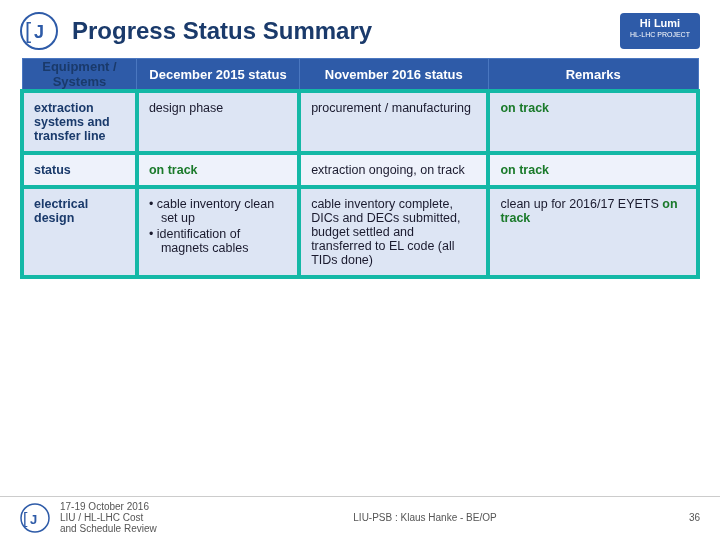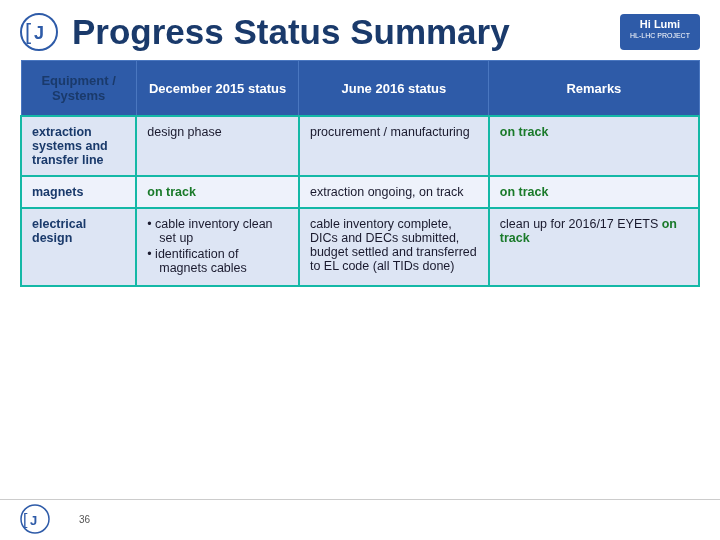--- a/index.html
+++ b/index.html
@@ -28,21 +28,21 @@
     }
 
     .header-logo-left {
       width: 38px;
       height: 38px;
       margin-right: 14px;
       flex-shrink: 0;
     }
 
     .header-title {
-      font-size: 35px;
+      font-size: 24px;
       font-weight: bold;
       color: #1a3a6b;
       flex: 1;
     }
 
     .header-logo-right {
       width: 80px;
       height: 36px;
       flex-shrink: 0;
     }
@@ -58,38 +58,38 @@
       border-collapse: collapse;
       font-size: 12.5px;
     }
 
     thead tr {
       background: #2e5ba8;
       color: #fff;
     }
 
     thead th {
-      padding: 12px 10px;
+      padding: 0 10px;
       text-align: center;
       font-weight: bold;
       font-size: 13px;
       border: 1px solid #4a77c0;
     }
 
     tbody tr:nth-child(odd) {
       background: #dde5f4;
     }
     tbody tr:nth-child(even) {
       background: #eef2fb;
     }
 
     tbody td {
       padding: 8px 10px;
       vertical-align: top;
-      border: 2px solid #14b8a6;
+      border: 4px solid #14b8a6;
       font-size: 12.5px;
       color: #1a1a2e;
     }
 
     .col-equipment {
       width: 17%;
       font-weight: bold;
       color: #1a3a6b;
     }
 
@@ -186,37 +186,37 @@
       <text x="40" y="24" text-anchor="middle" font-size="7" fill="#fff" font-family="Arial">HL-LHC PROJECT</text>
     </svg>
   </div>
 
   <div class="table-container">
     <table>
       <thead>
         <tr>
           <th class="col-equipment">Equipment / Systems</th>
           <th class="col-march">December 2015 status</th>
-          <th class="col-october">June 2016 status</th>
+          <th class="col-october">November 2016 status</th>
           <th class="col-remarks">Remarks</th>
         </tr>
       </thead>
       <tbody>
 
         <tr>
           <td class="col-equipment">extraction systems and transfer line</td>
           <td class="col-march">design phase</td>
           <td class="col-october">procurement / manufacturing</td>
           <td class="col-remarks">
             <span class="status-green">on track</span>
           </td>
         </tr>
 
         <tr>
-          <td class="col-equipment">magnets</td>
+          <td class="col-equipment">status</td>
           <td class="col-march">
             <span class="status-green-inline">on track</span>
           </td>
           <td class="col-october">extraction ongoing, on track</td>
           <td class="col-remarks">
             <span class="status-green">on track</span>
           </td>
         </tr>
 
         <tr>
@@ -237,18 +237,24 @@
   </div>
 
   <div class="footer">
 
     <svg class="footer-logo" viewBox="0 0 30 30">
       <circle cx="15" cy="15" r="14" fill="none" stroke="#2e5ba8" stroke-width="1.5"></circle>
       <text x="3" y="21" font-size="16" fill="#2e5ba8" font-family="Arial" font-weight="300">[</text>
       <text x="10" y="21" font-size="13" fill="#2e5ba8" font-family="Arial" font-weight="bold">J</text>
     </svg>
 
-
+    <div class="footer-left">
+      <div>17-19 October 2016</div>
+      <div>LIU / HL-LHC  Cost</div>
+      <div>and Schedule Review</div>
+    </div>
+
+    <div class="footer-center">LIU-PSB : Klaus Hanke - BE/OP</div>
 
     <div class="footer-right">36</div>
   </div>
 
 </div>
 
 </body></html>

